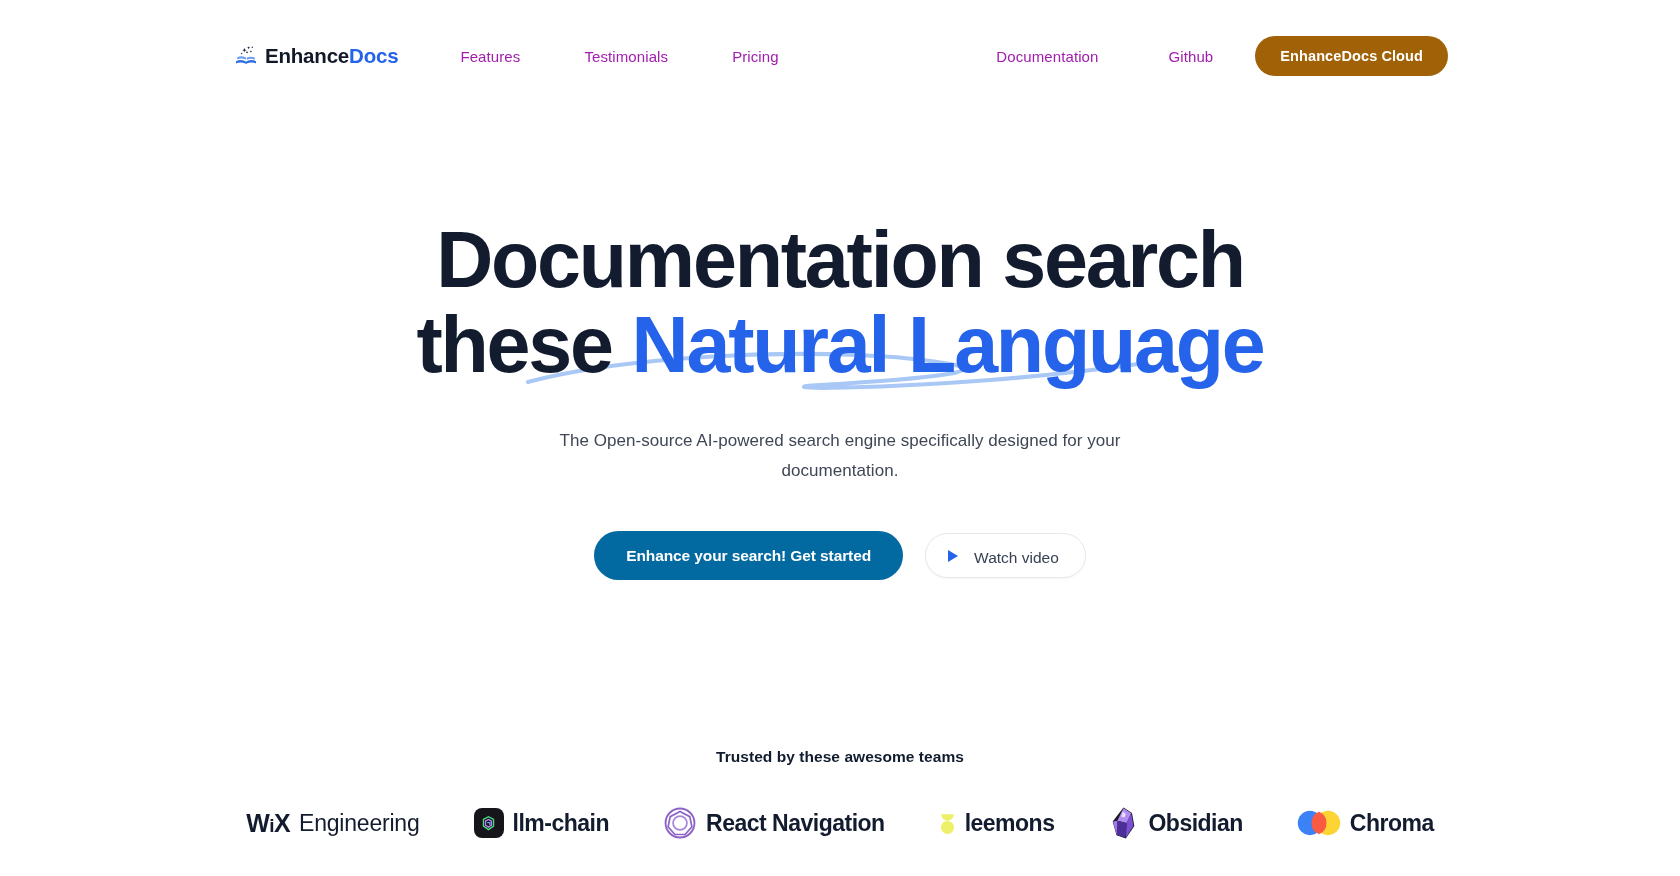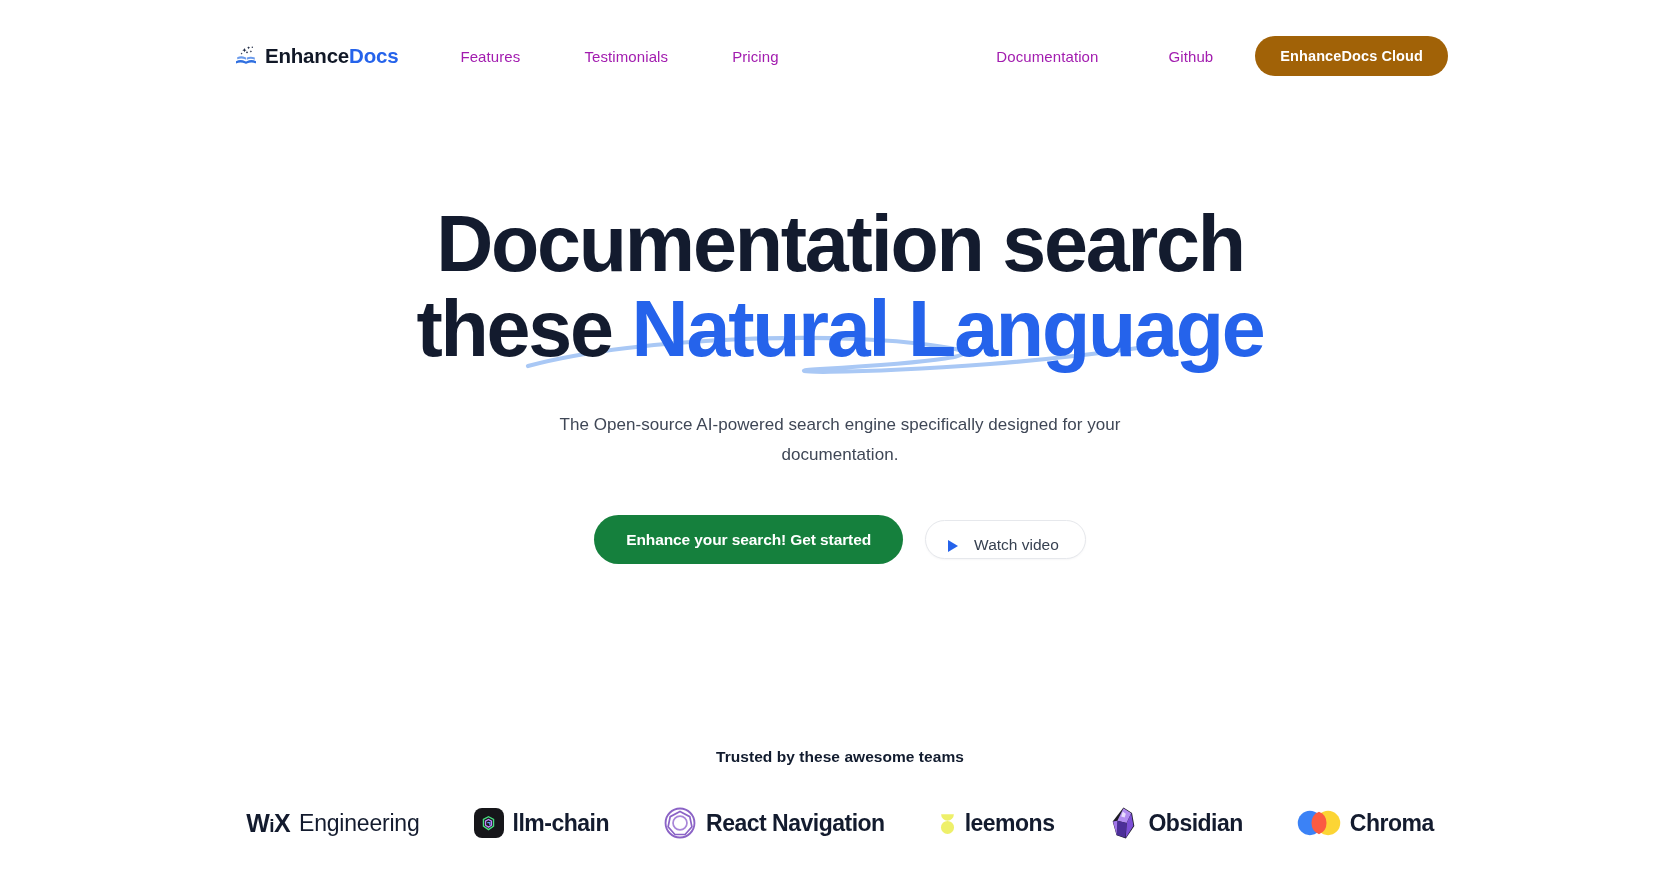--- a/index.html
+++ b/index.html
@@ -101,21 +101,21 @@
     padding: 13px 25px;
     cursor: pointer;
     white-space: nowrap;
     font-family: inherit;
     line-height: 1;
   }
 
   
   .hero {
     position: absolute;
-    top: 96px;
+    top: 112px;
     left: 0;
     width: 1680px;
     text-align: center;
   }
 
   .headline-wrap {
     position: relative;
     width: 1680px;
     margin-top: 108px;
   }
@@ -155,47 +155,47 @@
 
   .cta-row {
     margin-top: 44px;
     display: flex;
     justify-content: center;
     align-items: center;
     gap: 22px;
   }
 
   .btn-primary {
-    background: #15803d;
+    background: #0369a1;
     color: #ffffff;
     font-size: 15.5px;
     font-weight: bold;
     letter-spacing: -0.1px;
     border: none;
     border-radius: 999px;
     padding: 17px 32px;
     cursor: pointer;
     font-family: inherit;
     line-height: 1;
     white-space: nowrap;
   }
 
   .btn-secondary {
     background: #ffffff;
     color: #374151;
     font-size: 15.5px;
     font-weight: normal;
     border: 1px solid #e6e8ec;
     border-radius: 999px;
-    padding: 16px 26px 6px 22px;
+    padding: 16px 26px 12px 22px;
     cursor: pointer;
     font-family: inherit;
     line-height: 1;
     display: inline-flex;
-    align-items: flex-end;
+    align-items: flex-start;
     gap: 16px;
     white-space: nowrap;
     box-shadow: 0 1px 2px rgba(16,24,40,0.04);
   }
 
   .play-ico {
     width: 0; height: 0;
     border-left: 10px solid #2563eb;
     border-top: 6px solid transparent;
     border-bottom: 6px solid transparent;

